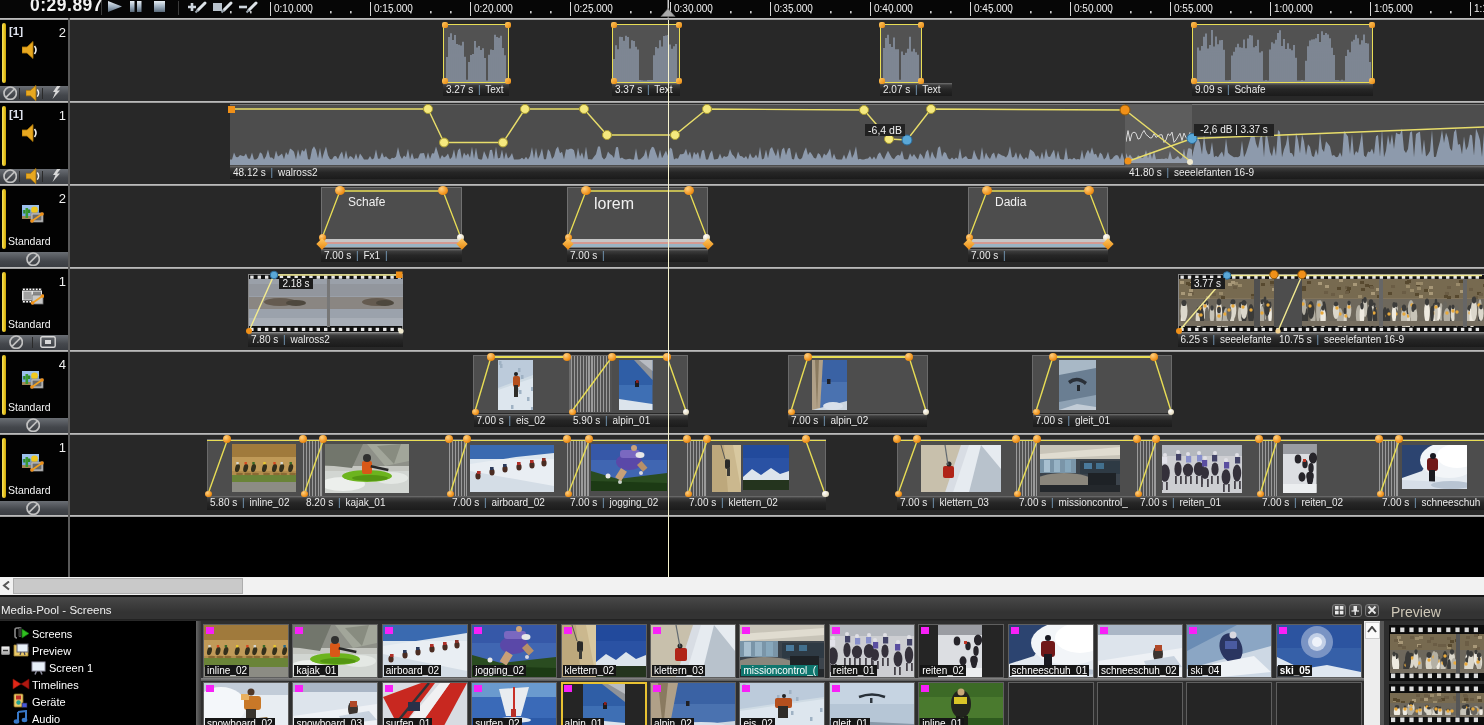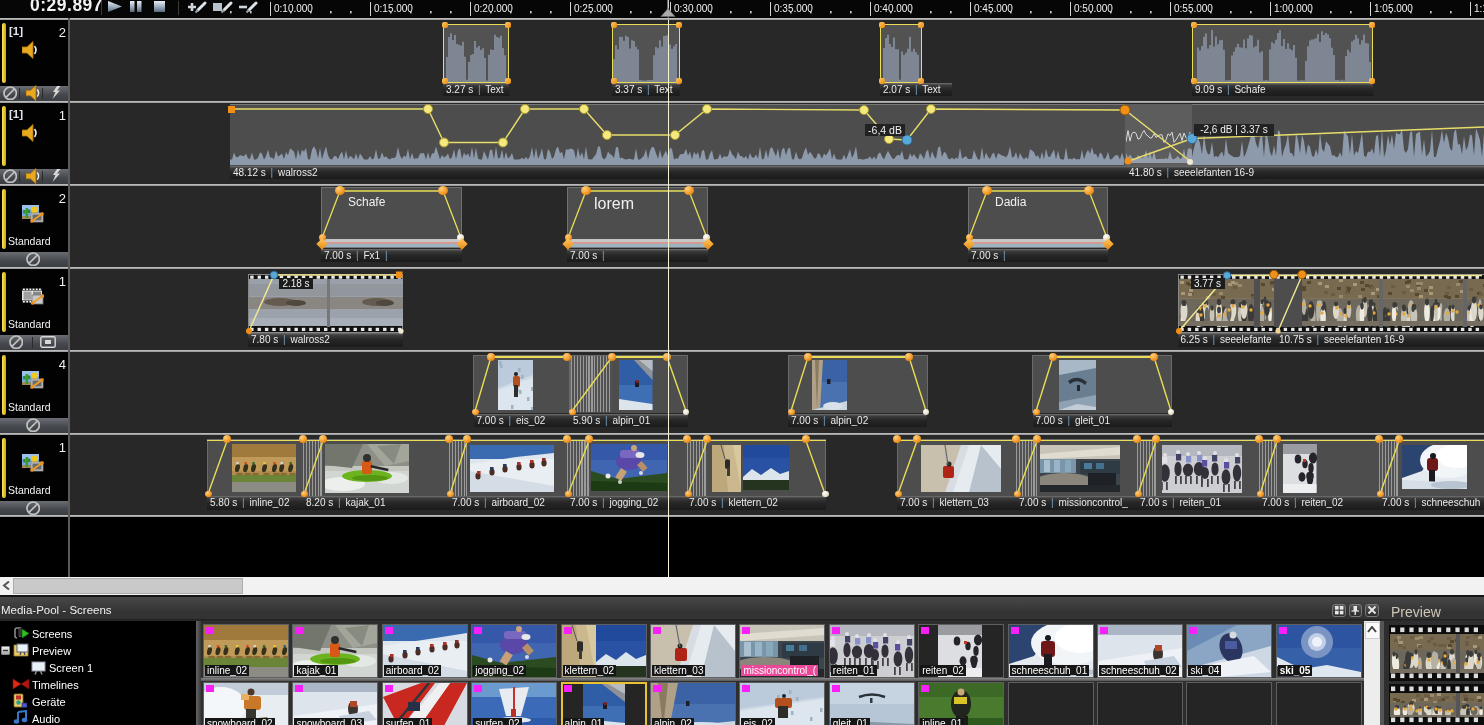--- a/index.html
+++ b/index.html
@@ -1457,21 +1457,21 @@
     <rect x="15" y="17" width="7" height="14" fill="#98b4c6"></rect>
     <rect x="26" y="17" width="7" height="14" fill="#88a8bc"></rect>
     <rect x="42" y="18" width="42" height="15" fill="#2e3a44"></rect>
     <rect x="46" y="20" width="8" height="6" fill="#4a7a9c"></rect>
     <rect x="59" y="20" width="8" height="6" fill="#42708e"></rect>
     <ellipse cx="25" cy="41" rx="32" ry="9" fill="#8a867c"></ellipse>
     <rect y="44" width="84" height="8" fill="#24282c"></rect>
     <rect x="50" y="31" width="29" height="13" fill="#1e2226"></rect>
   </svg>
 <div style="left:742.4000000000001px;top:626.5px;width:8px;height:7px;background:#f820f8;z-index:3;"></div>
-<div style="left:741.4000000000001px;top:665.0px;width:82px;height:11.5px;z-index:4;color:#fff;font-size:10px;line-height:11.5px;white-space:nowrap;overflow:hidden;"><span style="background:#ec4899;padding:0 2px;">missioncontrol_(</span></div>
+<div style="left:741.4000000000001px;top:665.0px;width:82px;height:11.5px;z-index:4;color:#fff;font-size:10px;line-height:11.5px;white-space:nowrap;overflow:hidden;"><span style="background:#0f766e;padding:0 2px;">missioncontrol_(</span></div>
 <div style="left:828.8000000000001px;top:623.5px;width:86px;height:54px;background:#252525;border:1px solid #5f5f5f;"></div>
 <svg style="position:absolute;left:829.8000000000001px;top:624.5px;width:84px;height:52px;" width="84" height="52" viewBox="0 0 84 52">
     <rect width="84" height="52" fill="#cdced2"></rect>
     <rect width="84" height="11" fill="#b4b8be"></rect>
     <ellipse cx="3" cy="31" rx="4.8" ry="8.8" fill="#34303a"></ellipse>
     <rect x="0" y="15" width="5.2" height="6.5" fill="#e2e2ea"></rect>
     <circle cx="3" cy="13" r="2" fill="#e0e0e6"></circle>
     <rect x="-1" y="39" width="1.8" height="8" fill="#46424a"></rect>
     <rect x="5" y="39" width="1.8" height="8" fill="#46424a"></rect>
     <ellipse cx="17" cy="25" rx="3.6" ry="7.3" fill="#34303a"></ellipse>
@@ -1536,21 +1536,21 @@
     <polygon points="0,0 46,0 25,31 0,39" fill="#2c4470"></polygon>
     <ellipse cx="60" cy="18" rx="38" ry="22" fill="#f2f5f8"></ellipse>
     <ellipse cx="71" cy="13" rx="25" ry="15" fill="#ffffff"></ellipse>
     <rect x="32" y="16" width="14" height="16" rx="3" fill="#701818"></rect>
     <rect x="35" y="29" width="8" height="16" fill="#1a1a20"></rect>
     <circle cx="39" cy="13" r="3" fill="#181820"></circle>
     <polygon points="0,52 0,42 84,45 84,52" fill="#d6dee8"></polygon>
     <ellipse cx="63" cy="47" rx="25" ry="4" fill="#b8c4d2"></ellipse>
   </svg>
 <div style="left:1010.6px;top:626.5px;width:8px;height:7px;background:#f820f8;z-index:3;"></div>
-<div style="left:1009.6px;top:665.0px;width:82px;height:11.5px;z-index:4;color:#fff;font-size:10px;line-height:11.5px;white-space:nowrap;overflow:hidden;"><span style="background:#161616;padding:0 2px;">schneeschuh_01</span></div>
+<div style="left:1009.6px;top:665.0px;width:82px;height:11.5px;z-index:4;color:#fff;font-size:10px;line-height:11.5px;white-space:nowrap;overflow:hidden;"><span style="background:#161616;padding:0 2px;text-decoration:underline;">schneeschuh_01</span></div>
 <div style="left:1097.0px;top:623.5px;width:86px;height:54px;background:#252525;border:1px solid #5f5f5f;"></div>
 <svg style="position:absolute;left:1098.0px;top:624.5px;width:84px;height:52px;" width="84" height="52" viewBox="0 0 84 52">
     <rect width="84" height="52" fill="#eef1f5"></rect>
     <rect width="84" height="10" fill="#aab6c6"></rect>
     <polygon points="0,10 84,10 84,23 0,36" fill="#dde4ec"></polygon>
     <ellipse cx="60" cy="29" rx="5" ry="8" fill="#3c3430"></ellipse>
     <rect x="57" y="20" width="7" height="6" fill="#b04828"></rect>
     <polygon points="46,36 76,31 84,42 50,46" fill="#c8d2de"></polygon>
   </svg>
 <div style="left:1100.0px;top:626.5px;width:8px;height:7px;background:#f820f8;z-index:3;"></div>

